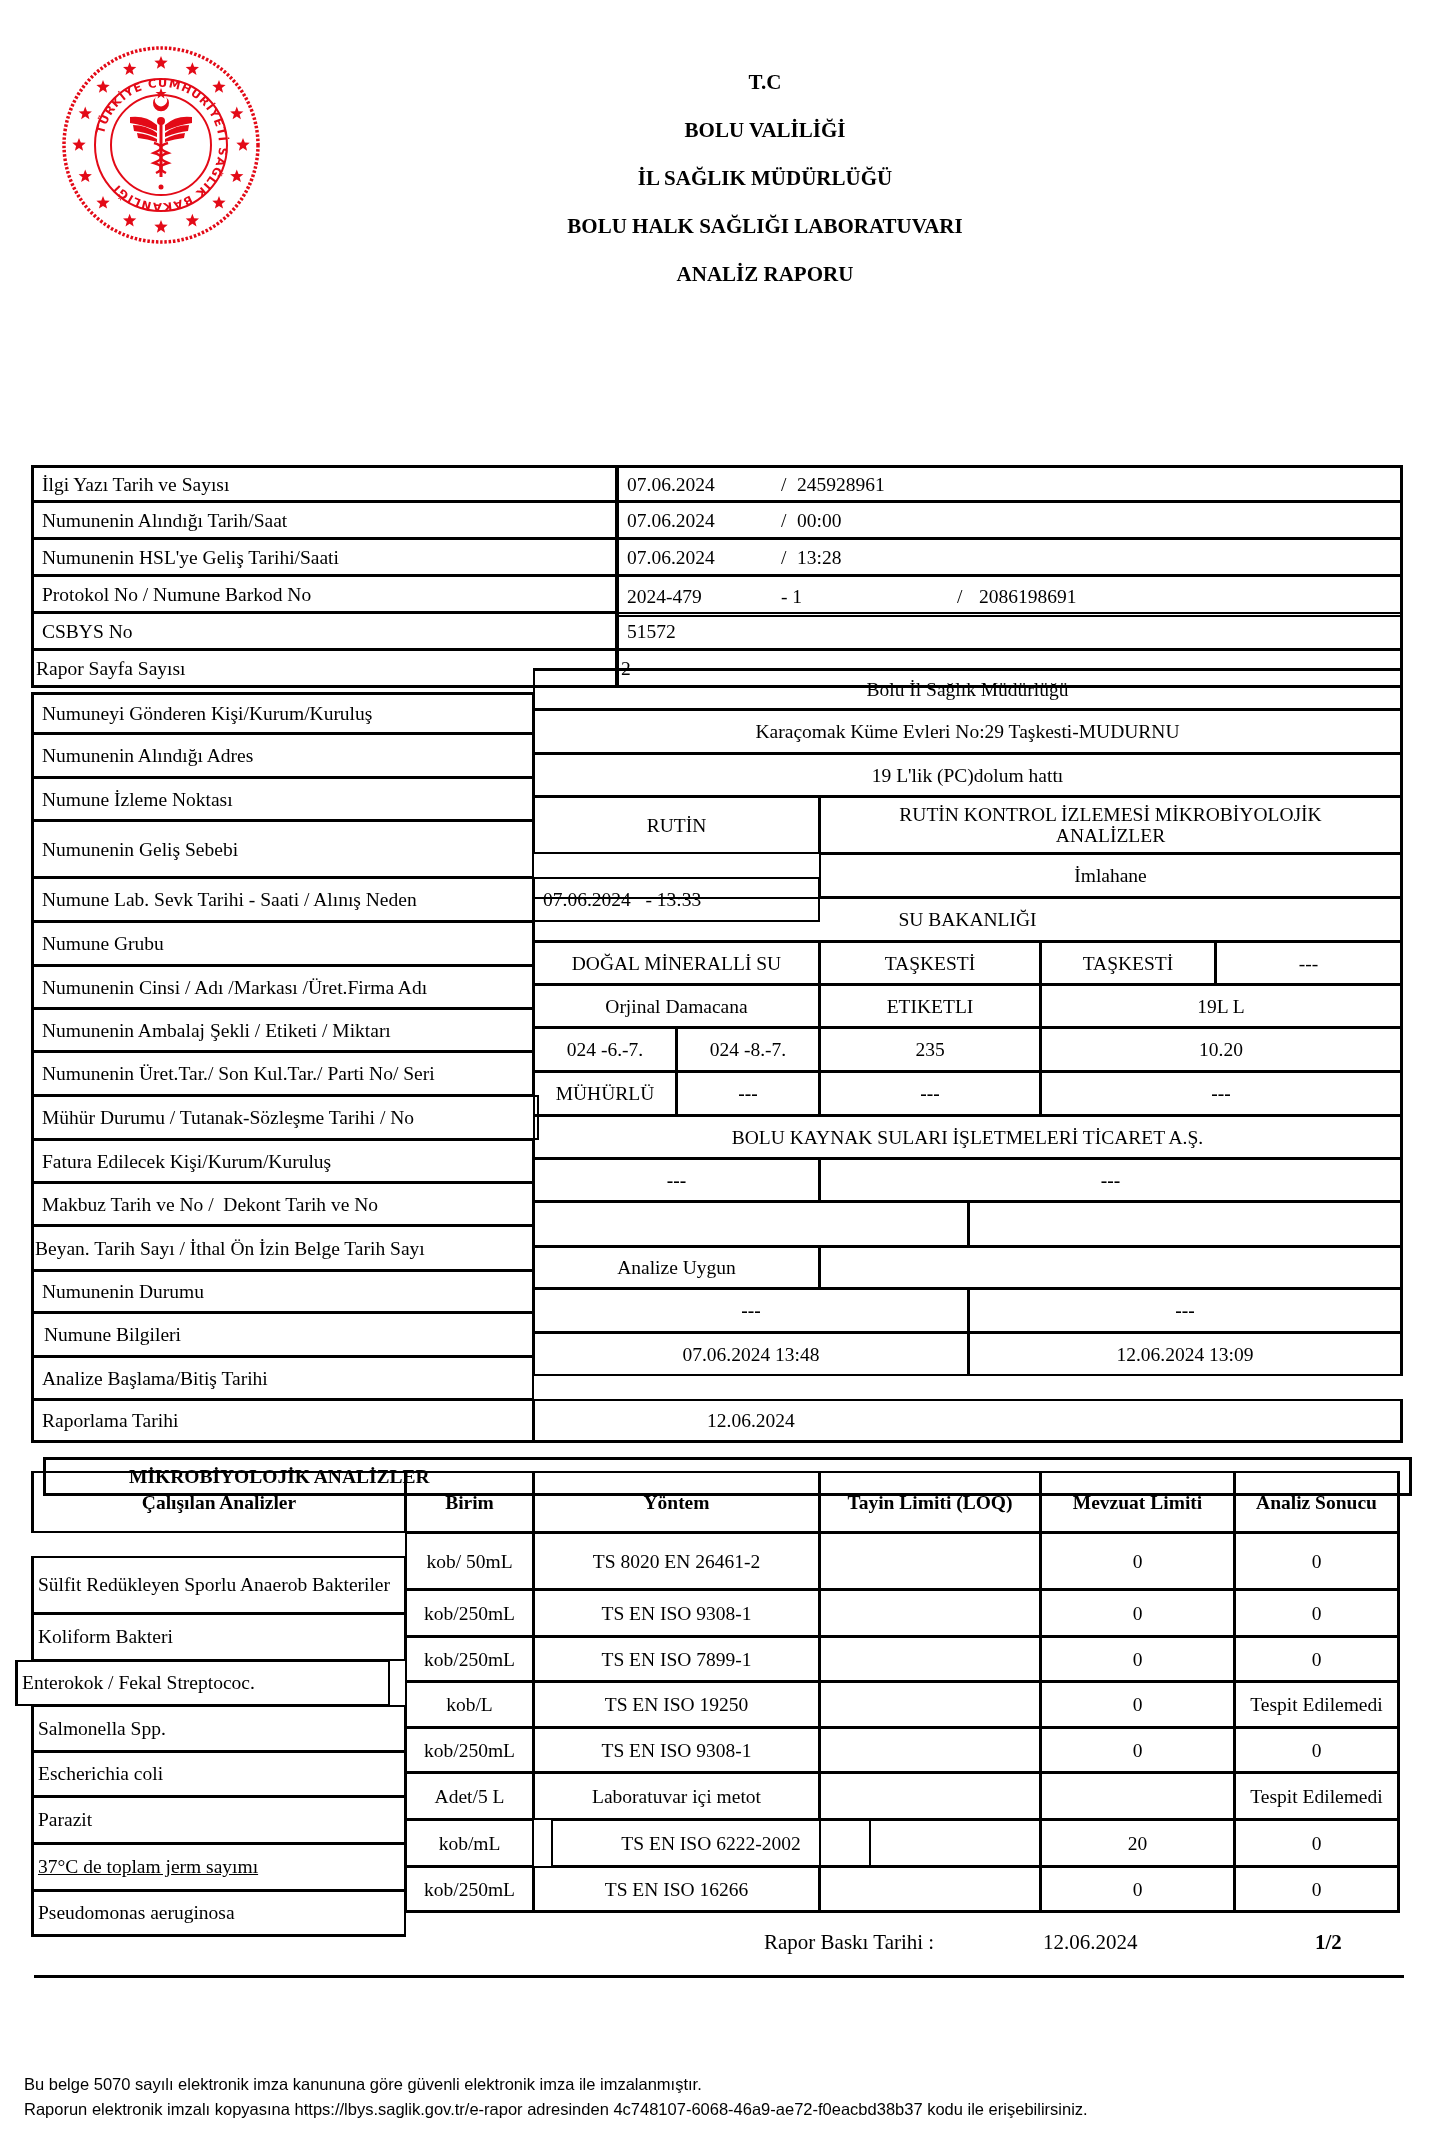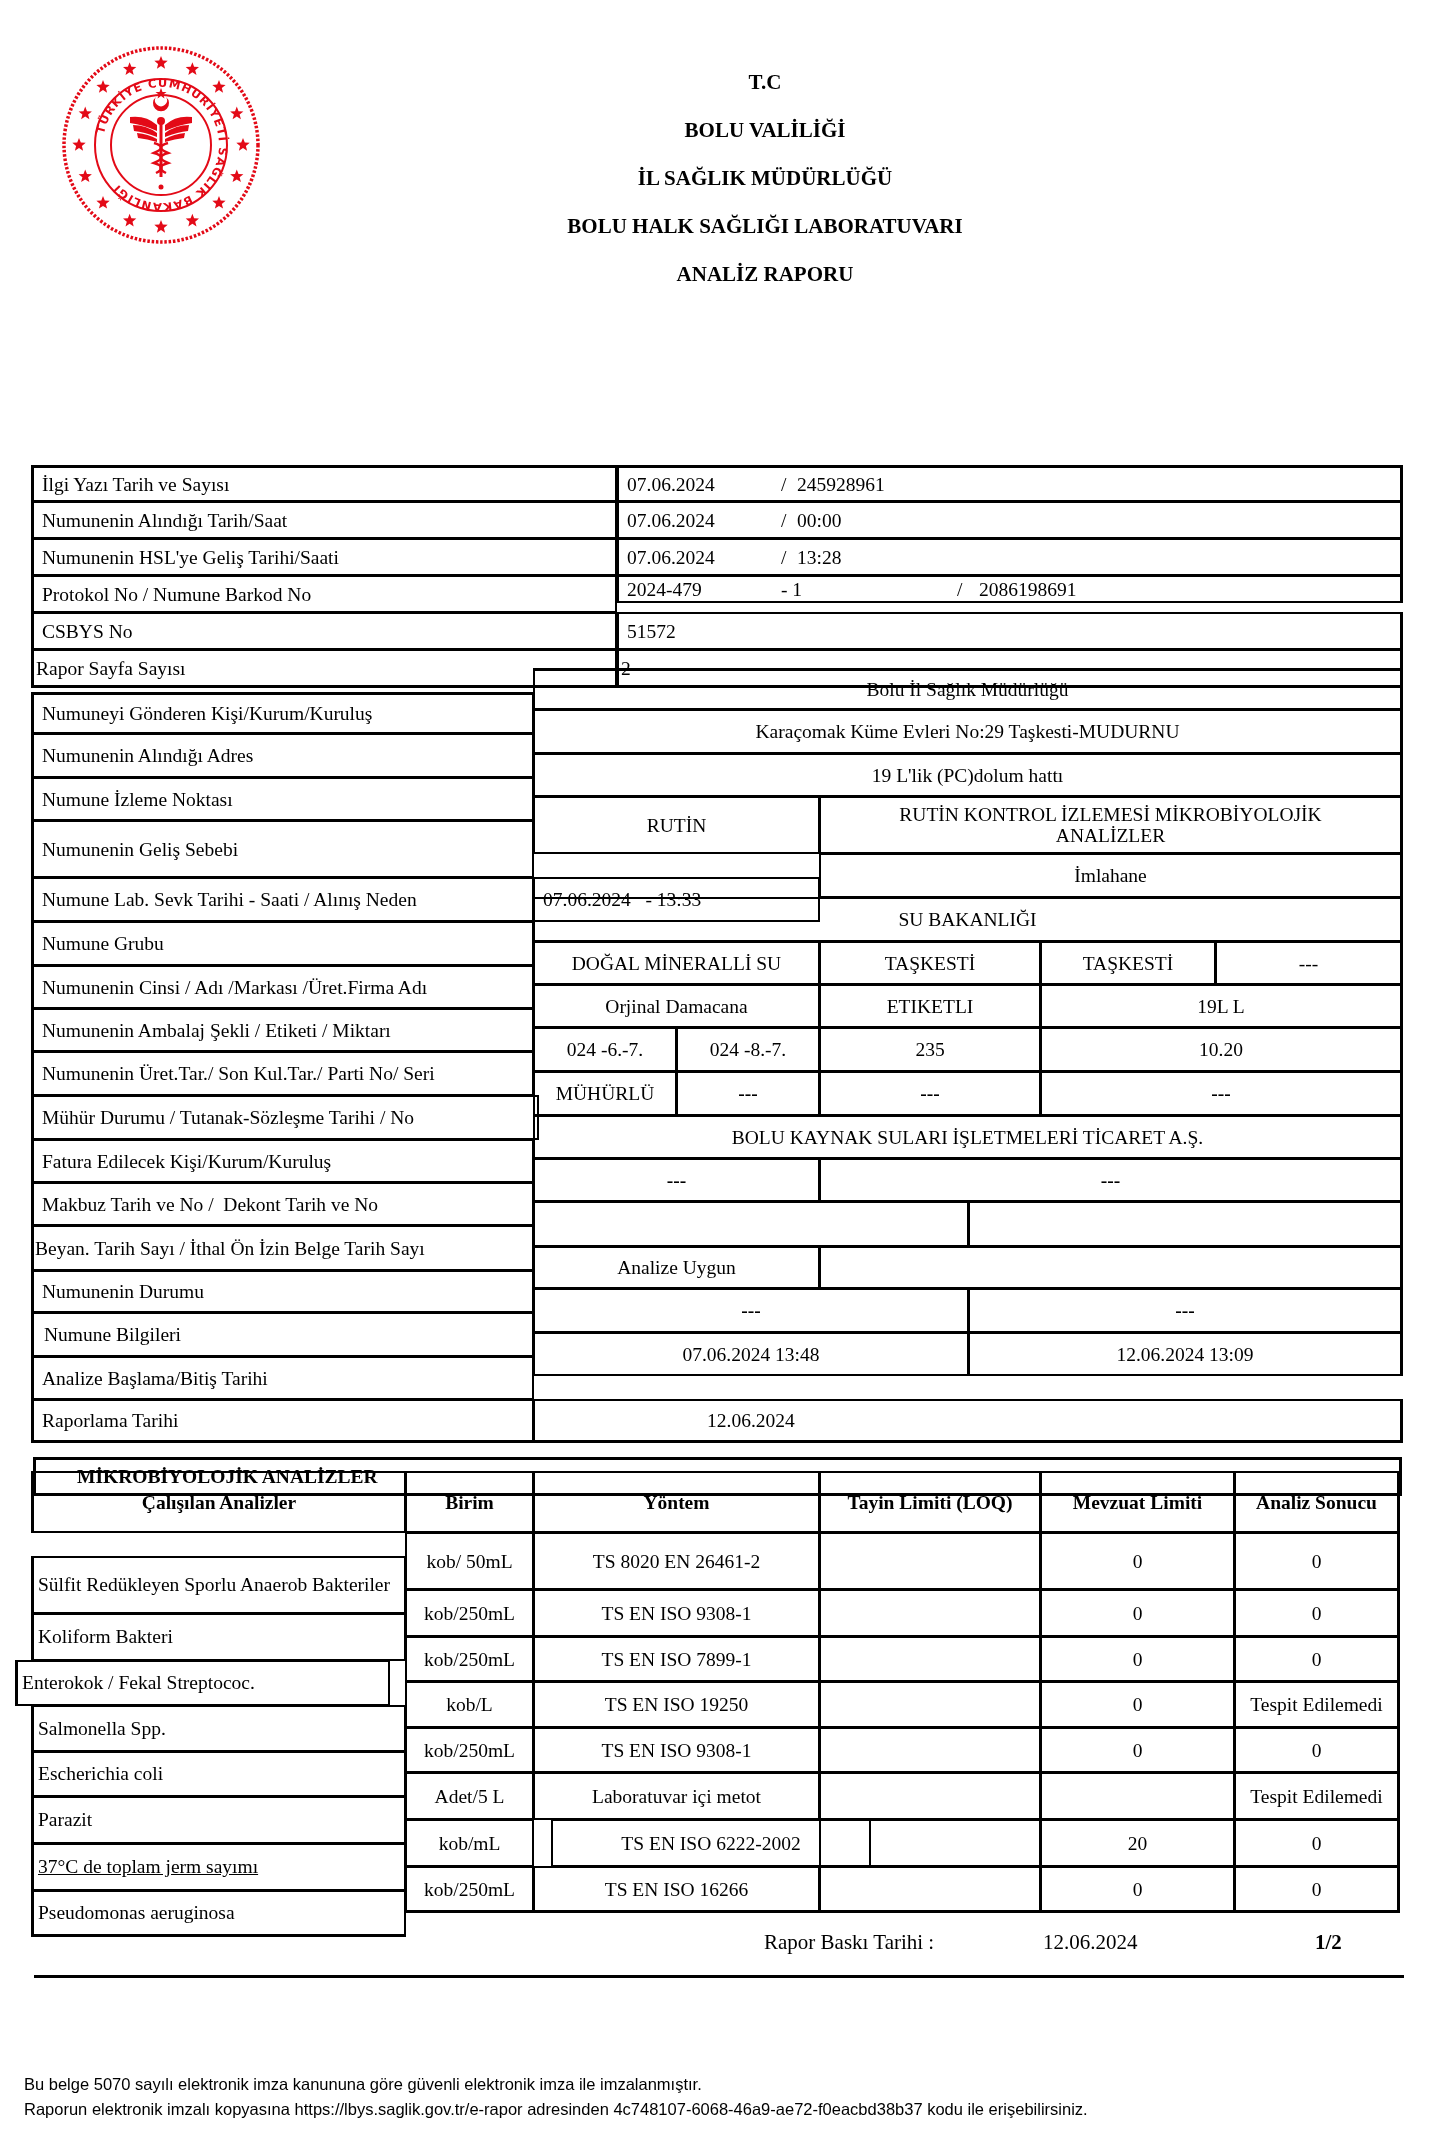--- a/index.html
+++ b/index.html
@@ -100,21 +100,21 @@
     </div>
   <div class="cell l" style="left:617px;top:515px;width:787px;height:38px;border-right-width:3px;border-left-width:3px">
     <span style="width:154px;display:inline-block">07.06.2024</span>
       <span style="width:16px;display:inline-block">/</span>
       <span>13:28</span>
   </div>
 
   <div class="cell l" style="left:32px;top:552px;width:586px;height:38px;border-left-width:3px">
       <span>Protokol No / Numune Barkod No</span>
     </div>
-  <div class="cell l" style="left:617px;top:552px;width:787px;height:28px;border-right-width:3px;border-left-width:3px">
+  <div class="cell l" style="left:617px;top:552px;width:787px;height:42px;border-right-width:3px;border-left-width:3px">
     <span style="width:154px;display:inline-block">2024-479</span>
       <span style="width:176px;display:inline-block">- 1</span>
       <span style="width:22px;display:inline-block">/</span>
       <span>2086198691</span>
   </div>
 
   <div class="cell l" style="left:32px;top:589px;width:586px;height:38px;border-left-width:3px">
       <span>CSBYS No</span>
     </div>
   <div class="cell l" style="left:617px;top:589px;width:787px;height:38px;border-right-width:3px;border-left-width:3px">
@@ -195,21 +195,21 @@
 
   <div class="cell l" style="left:32px;top:1333px;width:503px;height:44px;border-left-width:3px">Analize Başlama/Bitiş Tarihi</div>
   <div class="cell c" style="left:534px;top:1333px;width:436px;height:44px">07.06.2024 13:48</div>
   <div class="cell c" style="left:969px;top:1333px;width:435px;height:44px;border-right-width:3px">12.06.2024 13:09</div>
 
   <div class="cell l" style="left:32px;top:1376px;width:503px;height:44px;border-left-width:3px;border-bottom-width:3px">Raporlama Tarihi</div>
   <div class="cell l" style="left:534px;top:1376px;width:870px;height:44px;border-right-width:3px;border-bottom-width:3px;padding-left:172px">12.06.2024</div>
 </div>
 
 <div>
-  <div class="cell l b" style="left:34px;top:1434px;width:1369px;height:39px;border-width:3px;padding-left:41px;align-items:flex-start;padding-top:6px">MİKROBİYOLOJİK ANALİZLER</div>
+  <div class="cell l b" style="left:44px;top:1434px;width:1369px;height:39px;border-width:3px;padding-left:83px;align-items:flex-start;padding-top:6px">MİKROBİYOLOJİK ANALİZLER</div>
 
   <div class="cell c b" style="left:32px;top:1472px;width:375px;height:62px;border-left-width:3px">Çalışılan Analizler</div>
   <div class="cell c b" style="left:406px;top:1472px;width:129px;height:62px">Birim</div>
   <div class="cell c b" style="left:534px;top:1472px;width:287px;height:62px">Yöntem</div>
   <div class="cell c b" style="left:820px;top:1472px;width:222px;height:62px">Tayin Limiti (LOQ)</div>
   <div class="cell c b" style="left:1041px;top:1472px;width:195px;height:62px">Mevzuat Limiti</div>
   <div class="cell c b" style="left:1235px;top:1472px;width:166px;height:62px;border-right-width:3px">Analiz Sonucu</div>
 
   <div id="micro-rows">
       <div>

